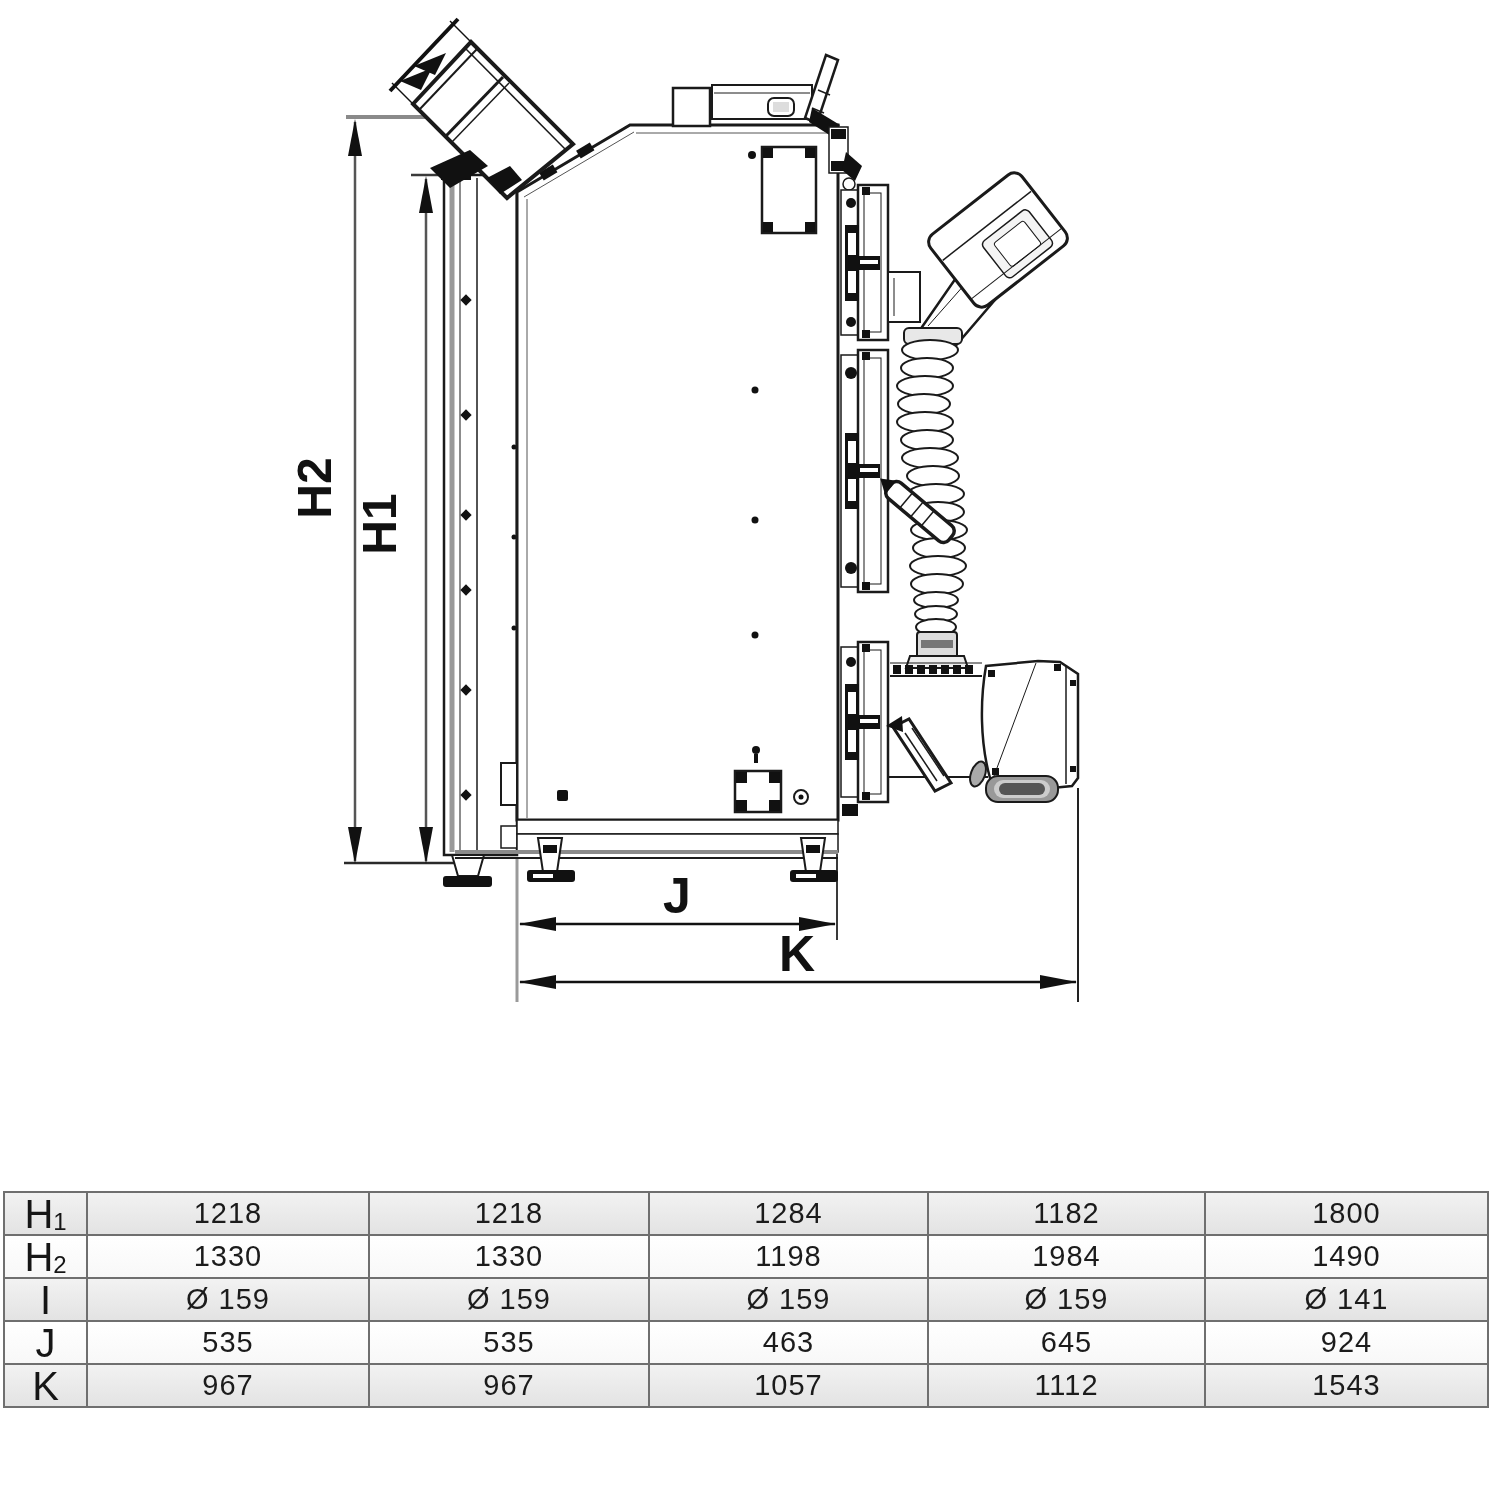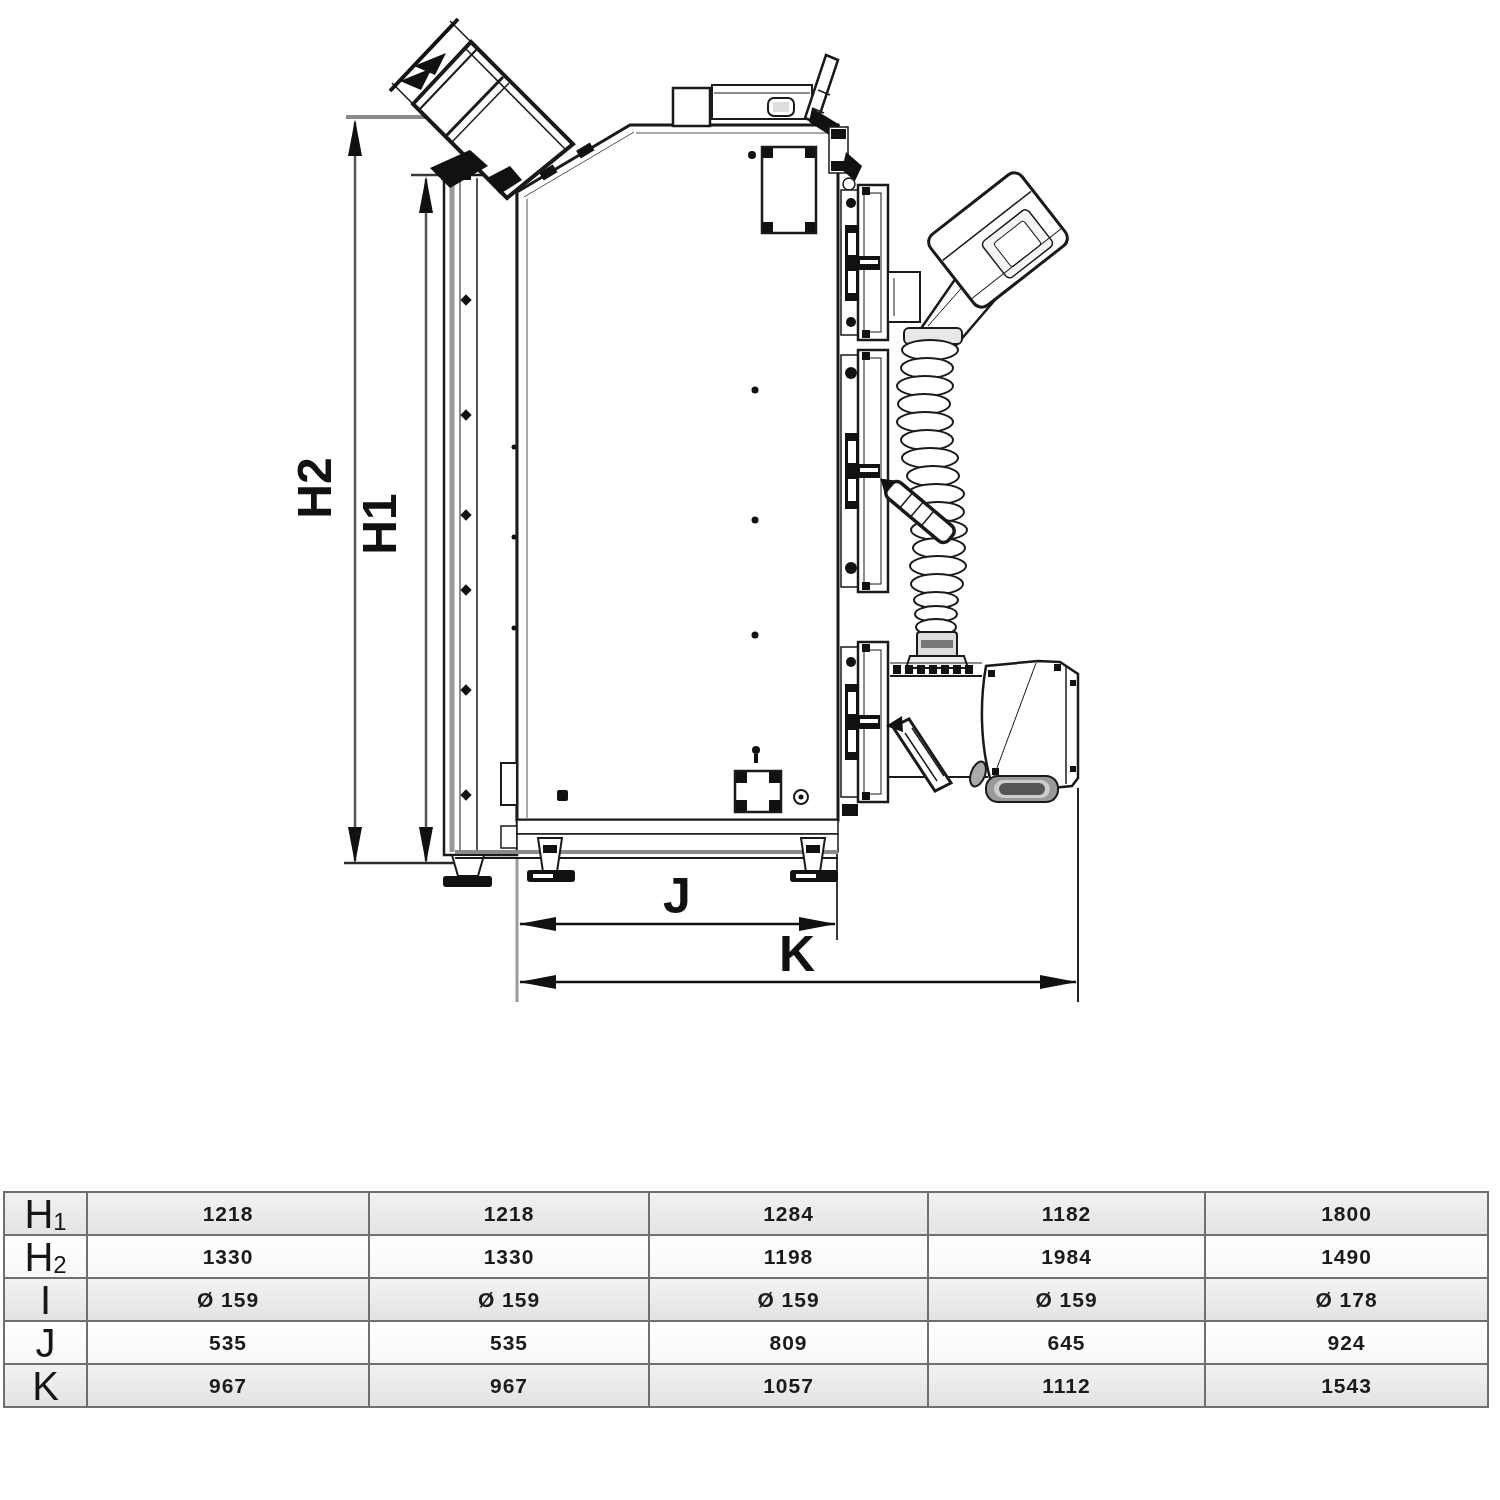--- a/index.html
+++ b/index.html
@@ -7,21 +7,21 @@
          font-family:"Liberation Sans",sans-serif;}
   .drawing{position:absolute;left:0;top:0;}
   svg text{font-family:"Liberation Sans",sans-serif;font-weight:bold;fill:#111;}
 
   table.dim-table{position:absolute;left:3px;top:1191px;width:1484px;
       border-collapse:collapse;table-layout:fixed;
       font-family:"Liberation Sans",sans-serif;}
   .dim-table td,.dim-table th{border:2px solid #6f6f6f;height:41px;padding:0;
       text-align:center;vertical-align:middle;overflow:hidden;white-space:nowrap;}
   .dim-table th{font-weight:400;font-size:40px;color:#161616;line-height:1;}
-  .dim-table td{font-size:21px;font-weight:700;color:#1b1b1b;letter-spacing:1px;}
+  .dim-table td{font-size:29px;font-weight:400;color:#1b1b1b;letter-spacing:1px;}
   .dim-table tr.shade td,.dim-table tr.shade th{
       background:linear-gradient(#f2f2f2,#e3e3e3);}
   .dim-table tr.plain td,.dim-table tr.plain th{
       background:linear-gradient(#ffffff,#f8f8f8);}
   .dim-table th .sub{font-size:0.6em;vertical-align:-0.08em;}
 </style>
 </head>
 <body>
 
 <div class="stage">
@@ -334,27 +334,27 @@
       <td>1198</td>
       <td>1984</td>
       <td>1490</td>
     </tr>
     <tr class="shade">
       <th><span>I</span><span class="sub"></span></th>
       <td>Ø 159</td>
       <td>Ø 159</td>
       <td>Ø 159</td>
       <td>Ø 159</td>
-      <td>Ø 178</td>
+      <td>Ø 141</td>
     </tr>
     <tr class="plain">
       <th><span>J</span><span class="sub"></span></th>
       <td>535</td>
       <td>535</td>
-      <td>809</td>
+      <td>463</td>
       <td>645</td>
       <td>924</td>
     </tr>
     <tr class="shade">
       <th><span>K</span><span class="sub"></span></th>
       <td>967</td>
       <td>967</td>
       <td>1057</td>
       <td>1112</td>
       <td>1543</td>

